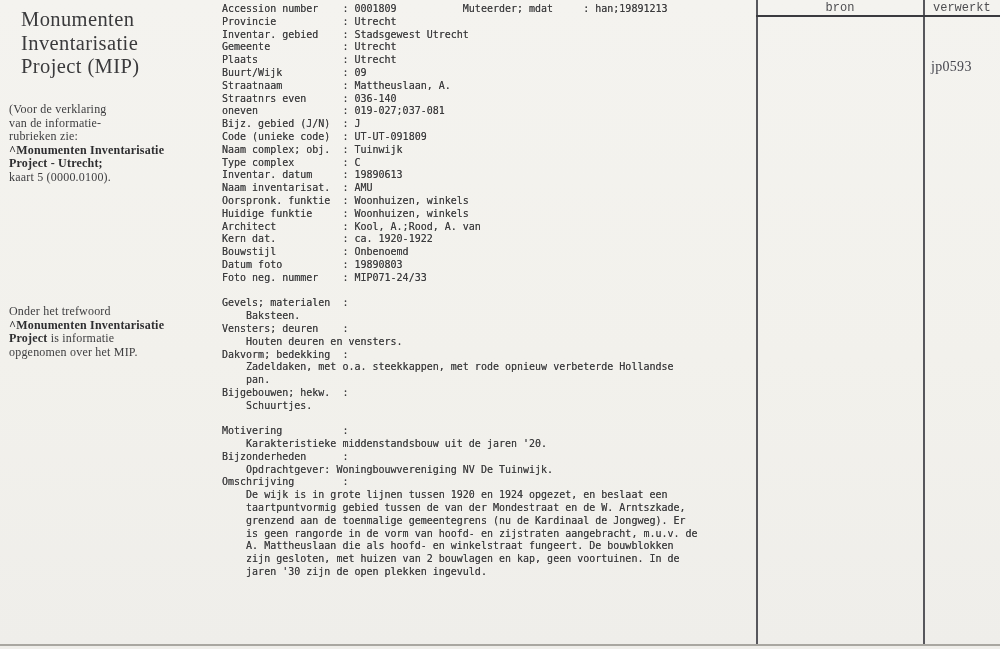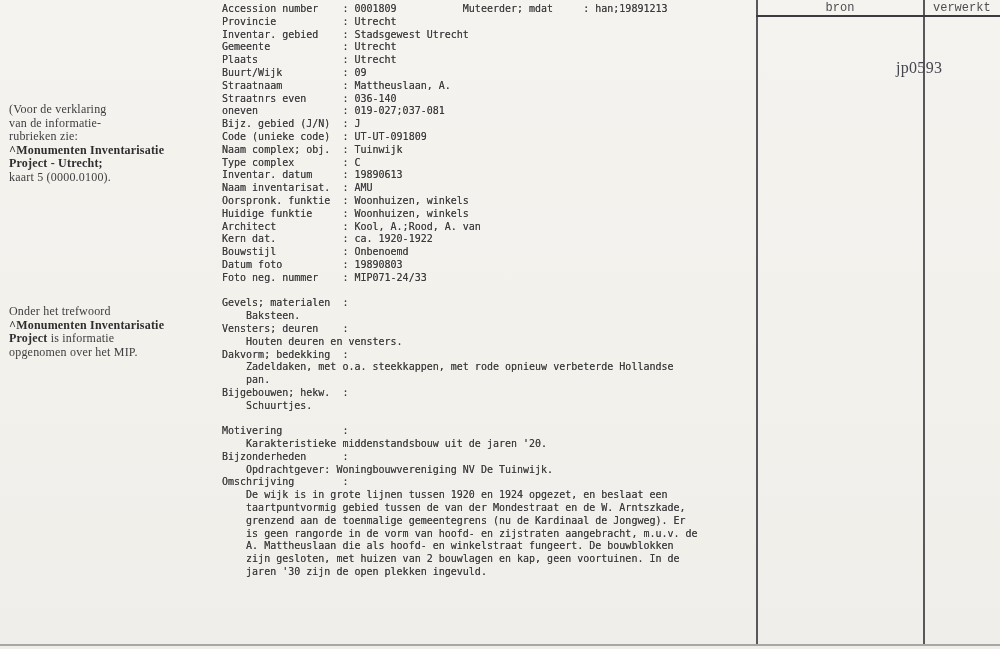--- a/index.html
+++ b/index.html
@@ -41,30 +41,33 @@
     font-size:12px; color:#4d4d50;
   }
   #bronHead { left:757px; width:166px; text-align:center; }
   #verwerktHead { left:933px; }
   .bron-note {
     position:absolute; left:767px; top:22px;
     font-size:13.6px; line-height:18.6px; color:#30323a;
     white-space:pre-line; letter-spacing:0.2px;
   }
   .verwerkt-code {
-    position:absolute; left:896px; top:59px;
-    font-size:16px; color:#46464e; letter-spacing:0.3px;
+    position:absolute; left:931px; top:59px;
+    font-size:14px; color:#46464e; letter-spacing:0.3px;
   }
   .bottom-edge { position:absolute; left:0; top:644px; width:1000px; height:1.6px; background:#a9a7a1; }
 </style>
 </head>
 <body>
 
 <div class="page">
 
+  <div class="title" id="title">Monumenten
+Inventarisatie
+Project (MIP)</div>
 
   <div class="note" id="note1">
       <div><span>(Voor de verklaring</span></div>
       <div><span>van de informatie-</span></div>
       <div><span>rubrieken zie:</span></div>
       <div><span class="b">^Monumenten Inventarisatie</span></div>
       <div><span class="b">Project - Utrecht;</span></div>
       <div><span>kaart 5 (0000.0100).</span></div>
     </div>
   <div class="note" id="note3">

